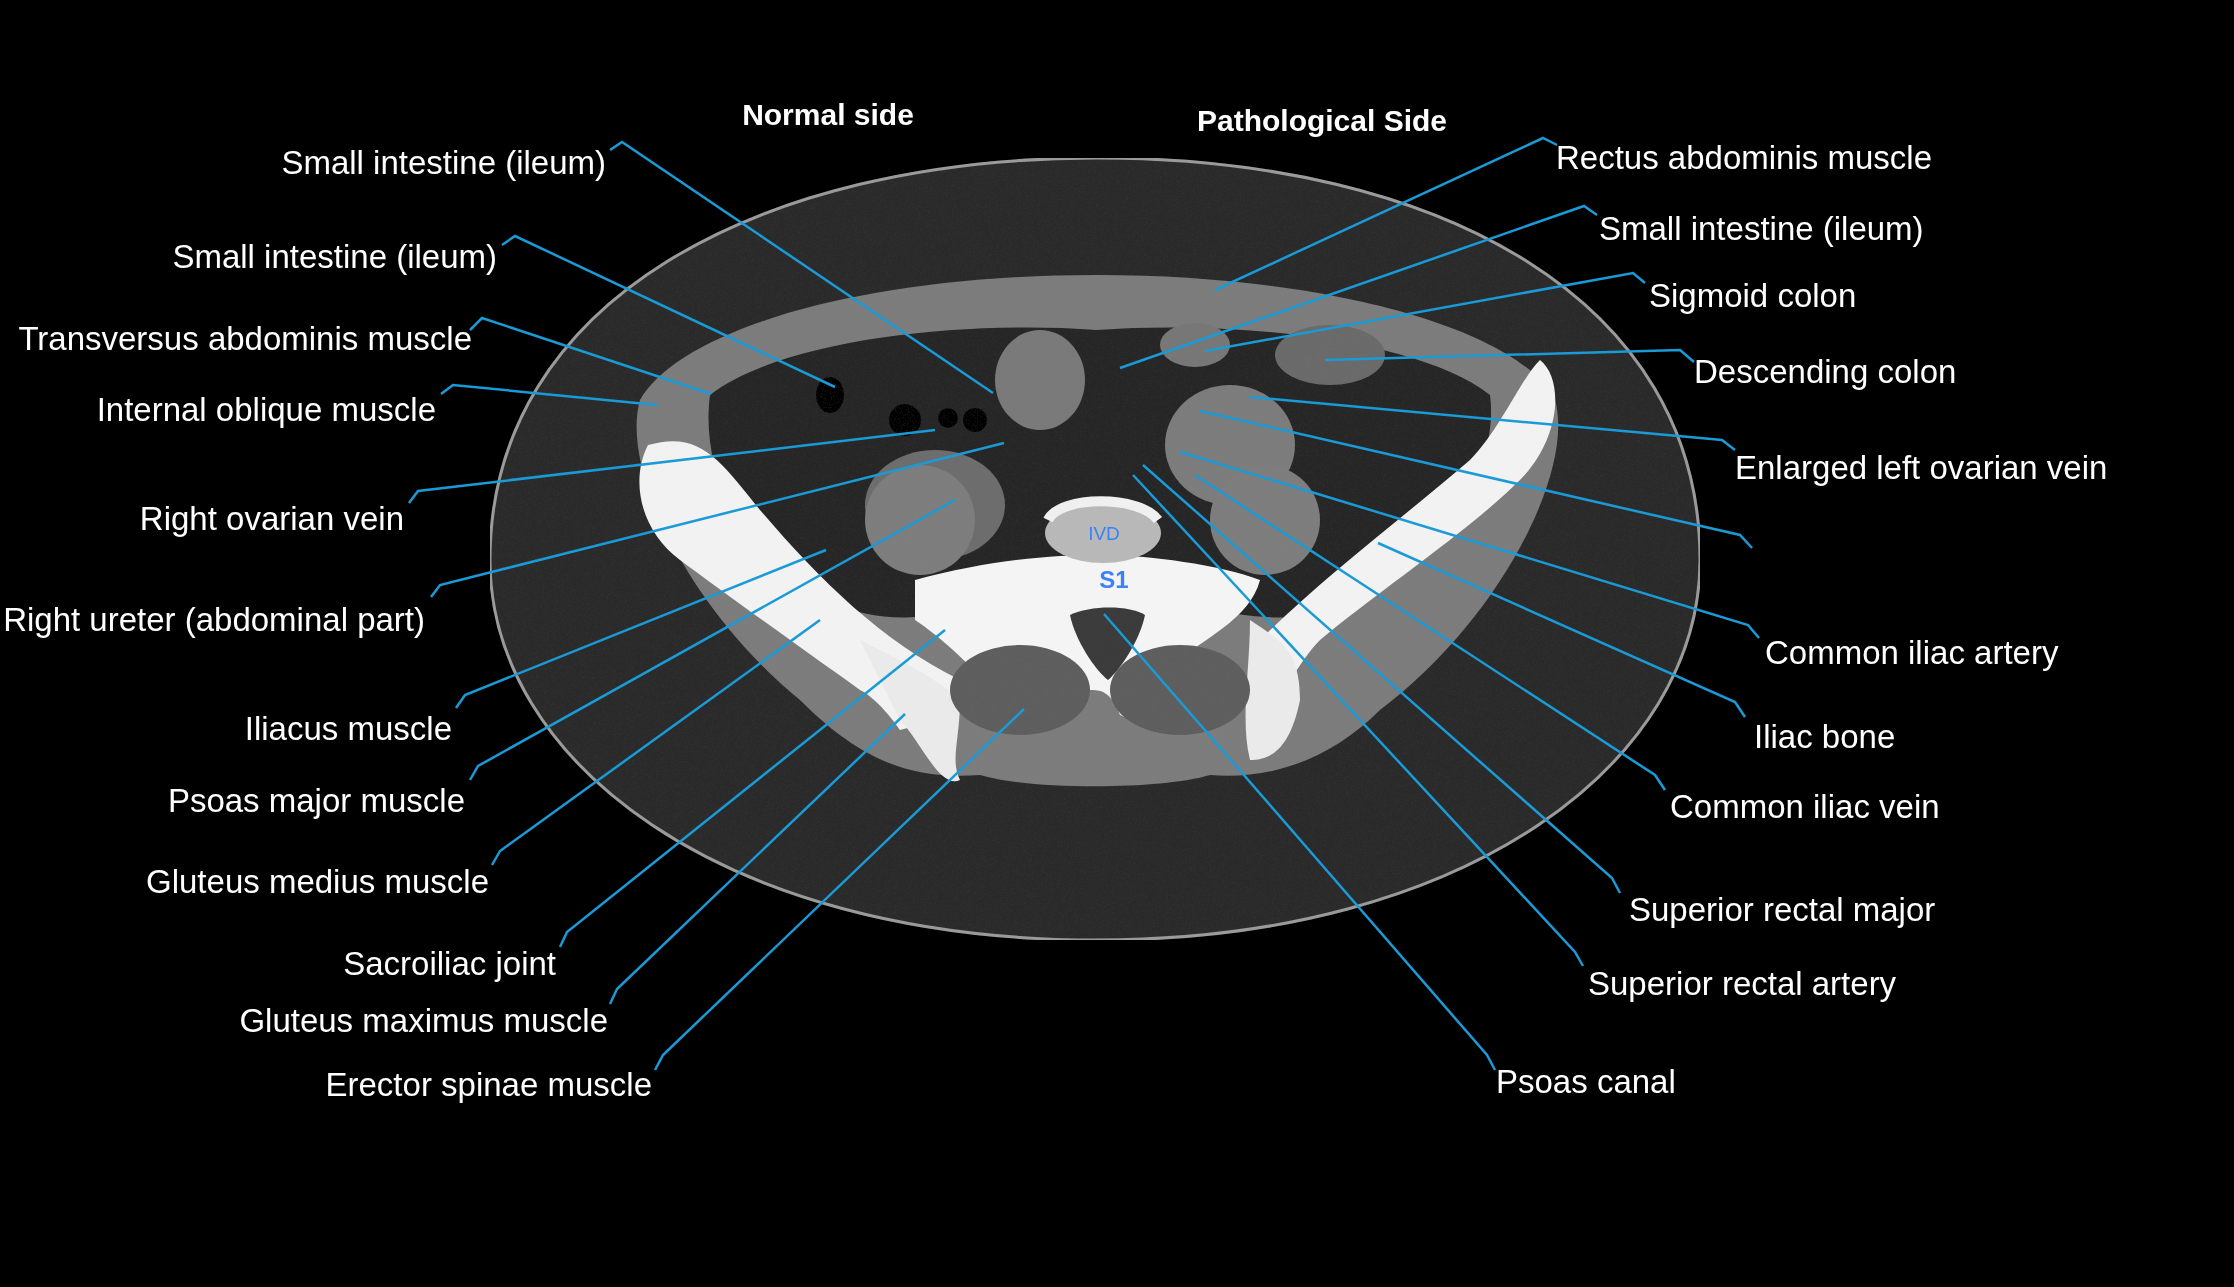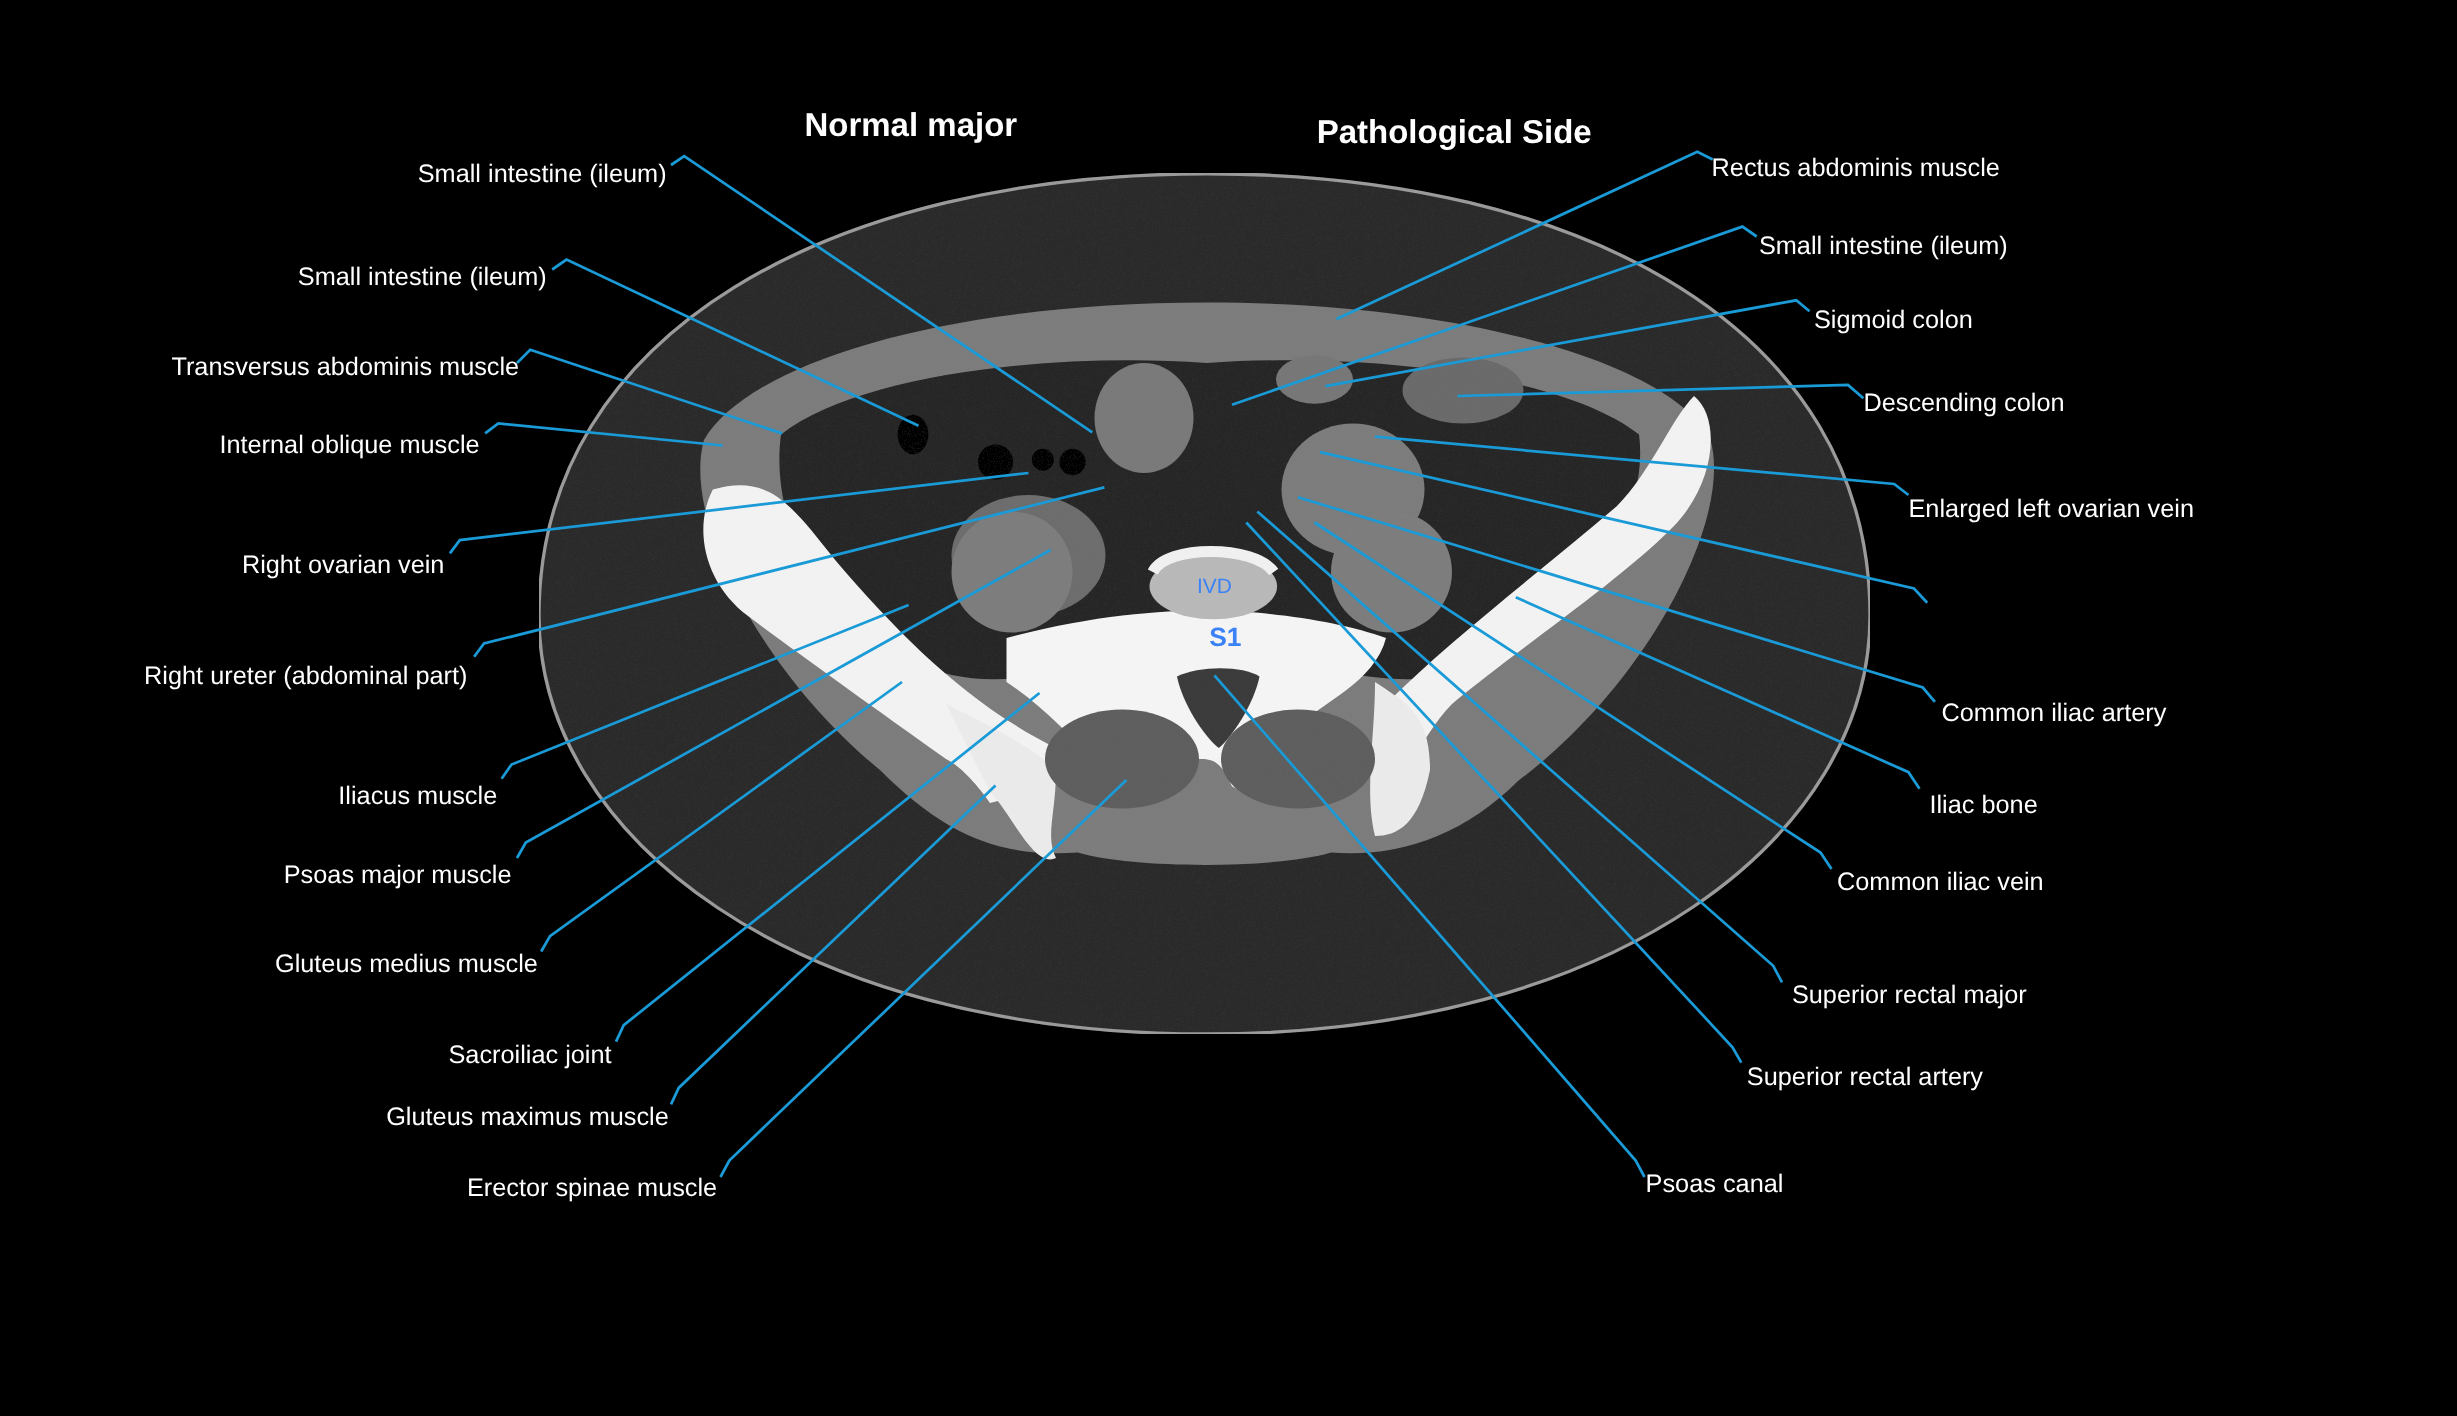--- a/index.html
+++ b/index.html
@@ -1,18 +1,18 @@
 <!DOCTYPE html>
 <html><head>
 <meta charset="utf-8">
 <style>
   html, body { margin:0; padding:0; background:#000; }
   body { width:2234px; height:1287px; position:relative; overflow:hidden; font-family:"Liberation Sans", sans-serif; }
   #stage { position:absolute; left:0; top:0; width:2234px; height:1287px; }
-  .lbl { position:absolute; color:#fff; font-size:23px; white-space:nowrap; line-height:1; font-family:"Liberation Sans", sans-serif;text-align:center; }
+  .lbl { position:absolute; color:#fff; font-size:33px; white-space:nowrap; line-height:1; font-family:"Liberation Sans", sans-serif;text-align:center; }
   .lbl.r { transform:translateX(-100%); }
   .hdr { position:absolute; color:#fff; font-size:30px; font-weight:bold; white-space:nowrap; transform:translateX(-50%); font-family:"Liberation Sans", sans-serif; }
   .ct-text { position:absolute; color:#3b82f6; font-family:"Liberation Sans", sans-serif; transform:translate(-50%,-50%); }
 </style>
 </head>
 <body>
 
 <div id="stage">
   <svg width="2234" height="1287" viewBox="0 0 2234 1287" style="position:absolute;left:0;top:0">
     <defs>
@@ -87,21 +87,21 @@
       <polyline points="1752,548 1740,535 1200,411"></polyline>
       <polyline points="1759,638 1748,625 1180,452"></polyline>
       <polyline points="1745,717 1735,702 1378,543"></polyline>
       <polyline points="1665,790 1655,775 1195,475"></polyline>
       <polyline points="1620,893 1612,878 1143,465"></polyline>
       <polyline points="1583,966 1575,952 1133,475"></polyline>
       <polyline points="1495,1070 1487,1055 1104,614"></polyline>
     </g>
   </svg>
 
-  <div class="hdr" style="left:828px;top:98px">Normal major</div>
+  <div class="hdr" style="left:828px;top:98px">Normal side</div>
   <div class="hdr" style="left:1322px;top:104px">Pathological Side</div>
 
   <div class="ct-text" style="left:1104px;top:534px;font-size:19px">IVD</div>
   <div class="ct-text" style="left:1114px;top:580px;font-size:24px;font-weight:bold">S1</div>
 
   <div class="lbl r" style="left:606px;top:146px">Small intestine (ileum)</div>
   <div class="lbl r" style="left:497px;top:240px">Small intestine (ileum)</div>
   <div class="lbl r" style="left:472px;top:322px">Transversus abdominis muscle</div>
   <div class="lbl r" style="left:436px;top:393px">Internal oblique muscle</div>
   <div class="lbl r" style="left:404px;top:502px">Right ovarian vein</div>

